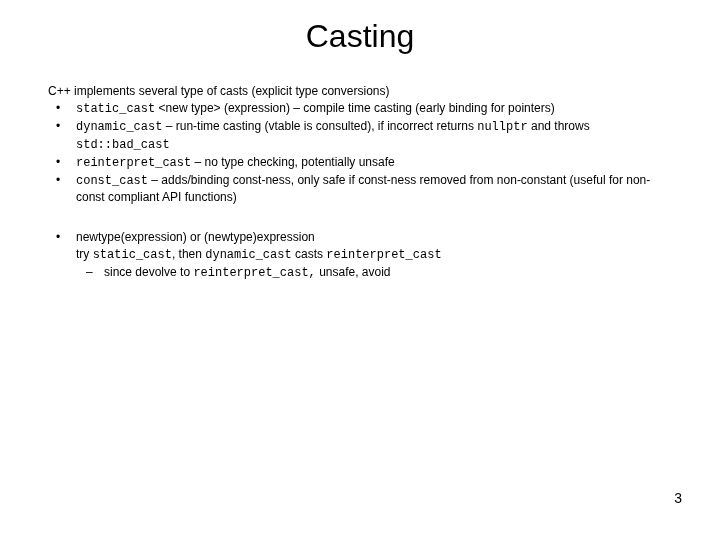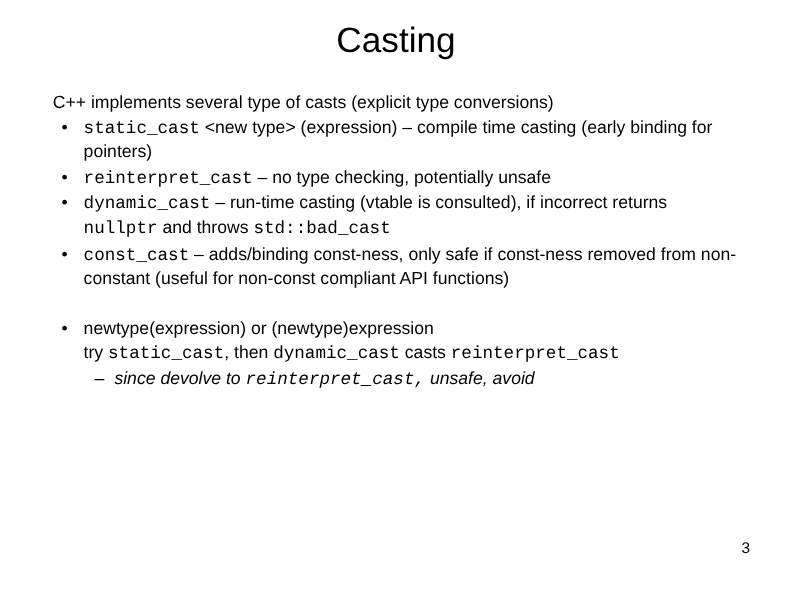--- a/index.html
+++ b/index.html
@@ -12,21 +12,21 @@
     position: relative;
     padding: 18px 48px 0 48px;
   }
   .title {
     text-align: center;
     font-size: 32px;
     font-weight: 400;
     margin-bottom: 28px;
   }
   .section {
-    font-size: 16px;
+    font-size: 12px;
     line-height: 1.35;
     margin-bottom: 24px;
   }
   .intro {
     margin-bottom: 1px;
   }
   ul.bullets {
     list-style: none;
     padding-left: 0;
   }
@@ -38,21 +38,20 @@
   ul.bullets > li::before {
     content: "•";
     position: absolute;
     left: 8px;
     top: 0;
   }
   ul.sub {
     list-style: none;
     padding-left: 0;
     margin-top: 1px;
-    font-style: italic;
   }
   ul.sub > li {
     position: relative;
     padding-left: 28px;
   }
   ul.sub > li::before {
     content: "–";
     position: absolute;
     left: 10px;
     top: 0;
@@ -73,24 +72,24 @@
 
 <h1 class="title">Casting</h1>
 
 <div class="section">
   <div class="intro">C++ implements several type of casts (explicit type conversions)</div>
   <ul class="bullets">
     <li>
       <span class="mono">static_cast</span><span> &lt;new type&gt; (expression)  – compile time casting (early binding for pointers)</span>
     </li>
     <li>
-      <span class="mono">reinterpret_cast</span><span> – no type checking, potentially unsafe</span>
+      <span class="mono">dynamic_cast</span><span> – run-time  casting (vtable is consulted), if incorrect returns </span><span class="mono">nullptr</span><span> and throws </span><span class="mono">std::bad_cast</span>
     </li>
     <li>
-      <span class="mono">dynamic_cast</span><span> – run-time  casting (vtable is consulted), if incorrect returns </span><span class="mono">nullptr</span><span> and throws </span><span class="mono">std::bad_cast</span>
+      <span class="mono">reinterpret_cast</span><span> – no type checking, potentially unsafe</span>
     </li>
     <li>
       <span class="mono">const_cast</span><span> – adds/binding const-ness, only safe if const-ness removed from non-constant (useful for non-const compliant API functions)</span>
     </li>
   </ul>
 </div>
 
 <div class="section">
   <ul class="bullets">
     <li>

